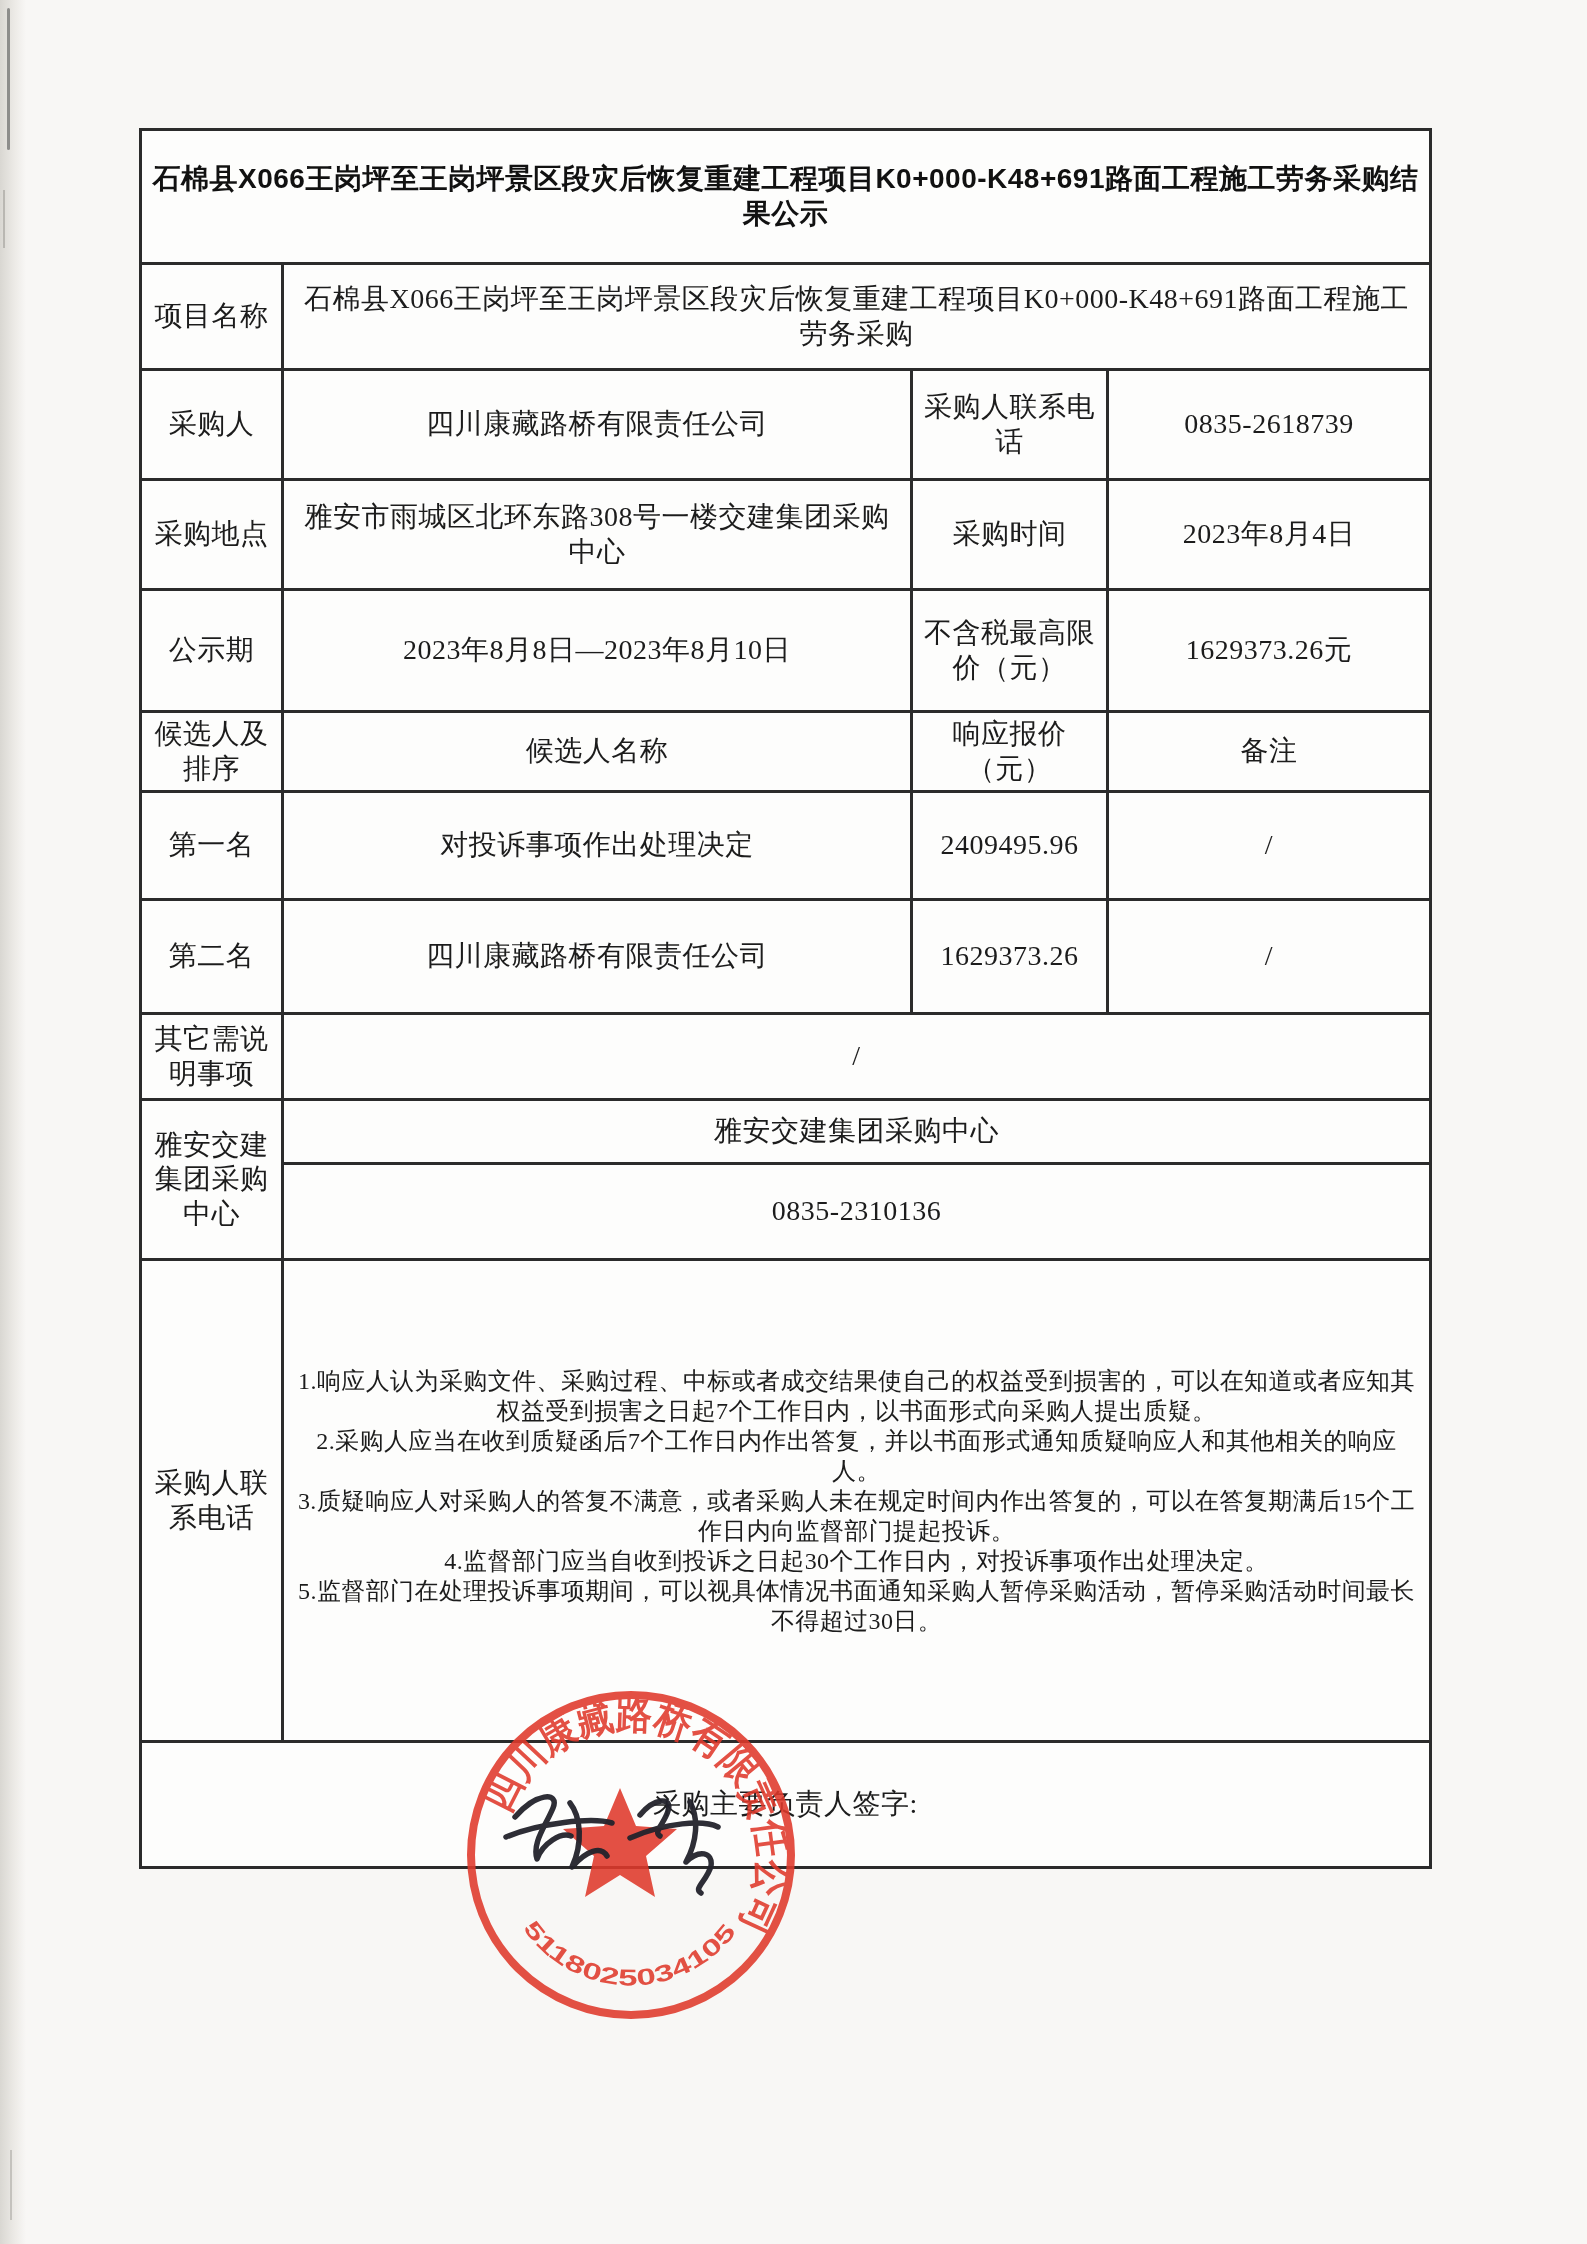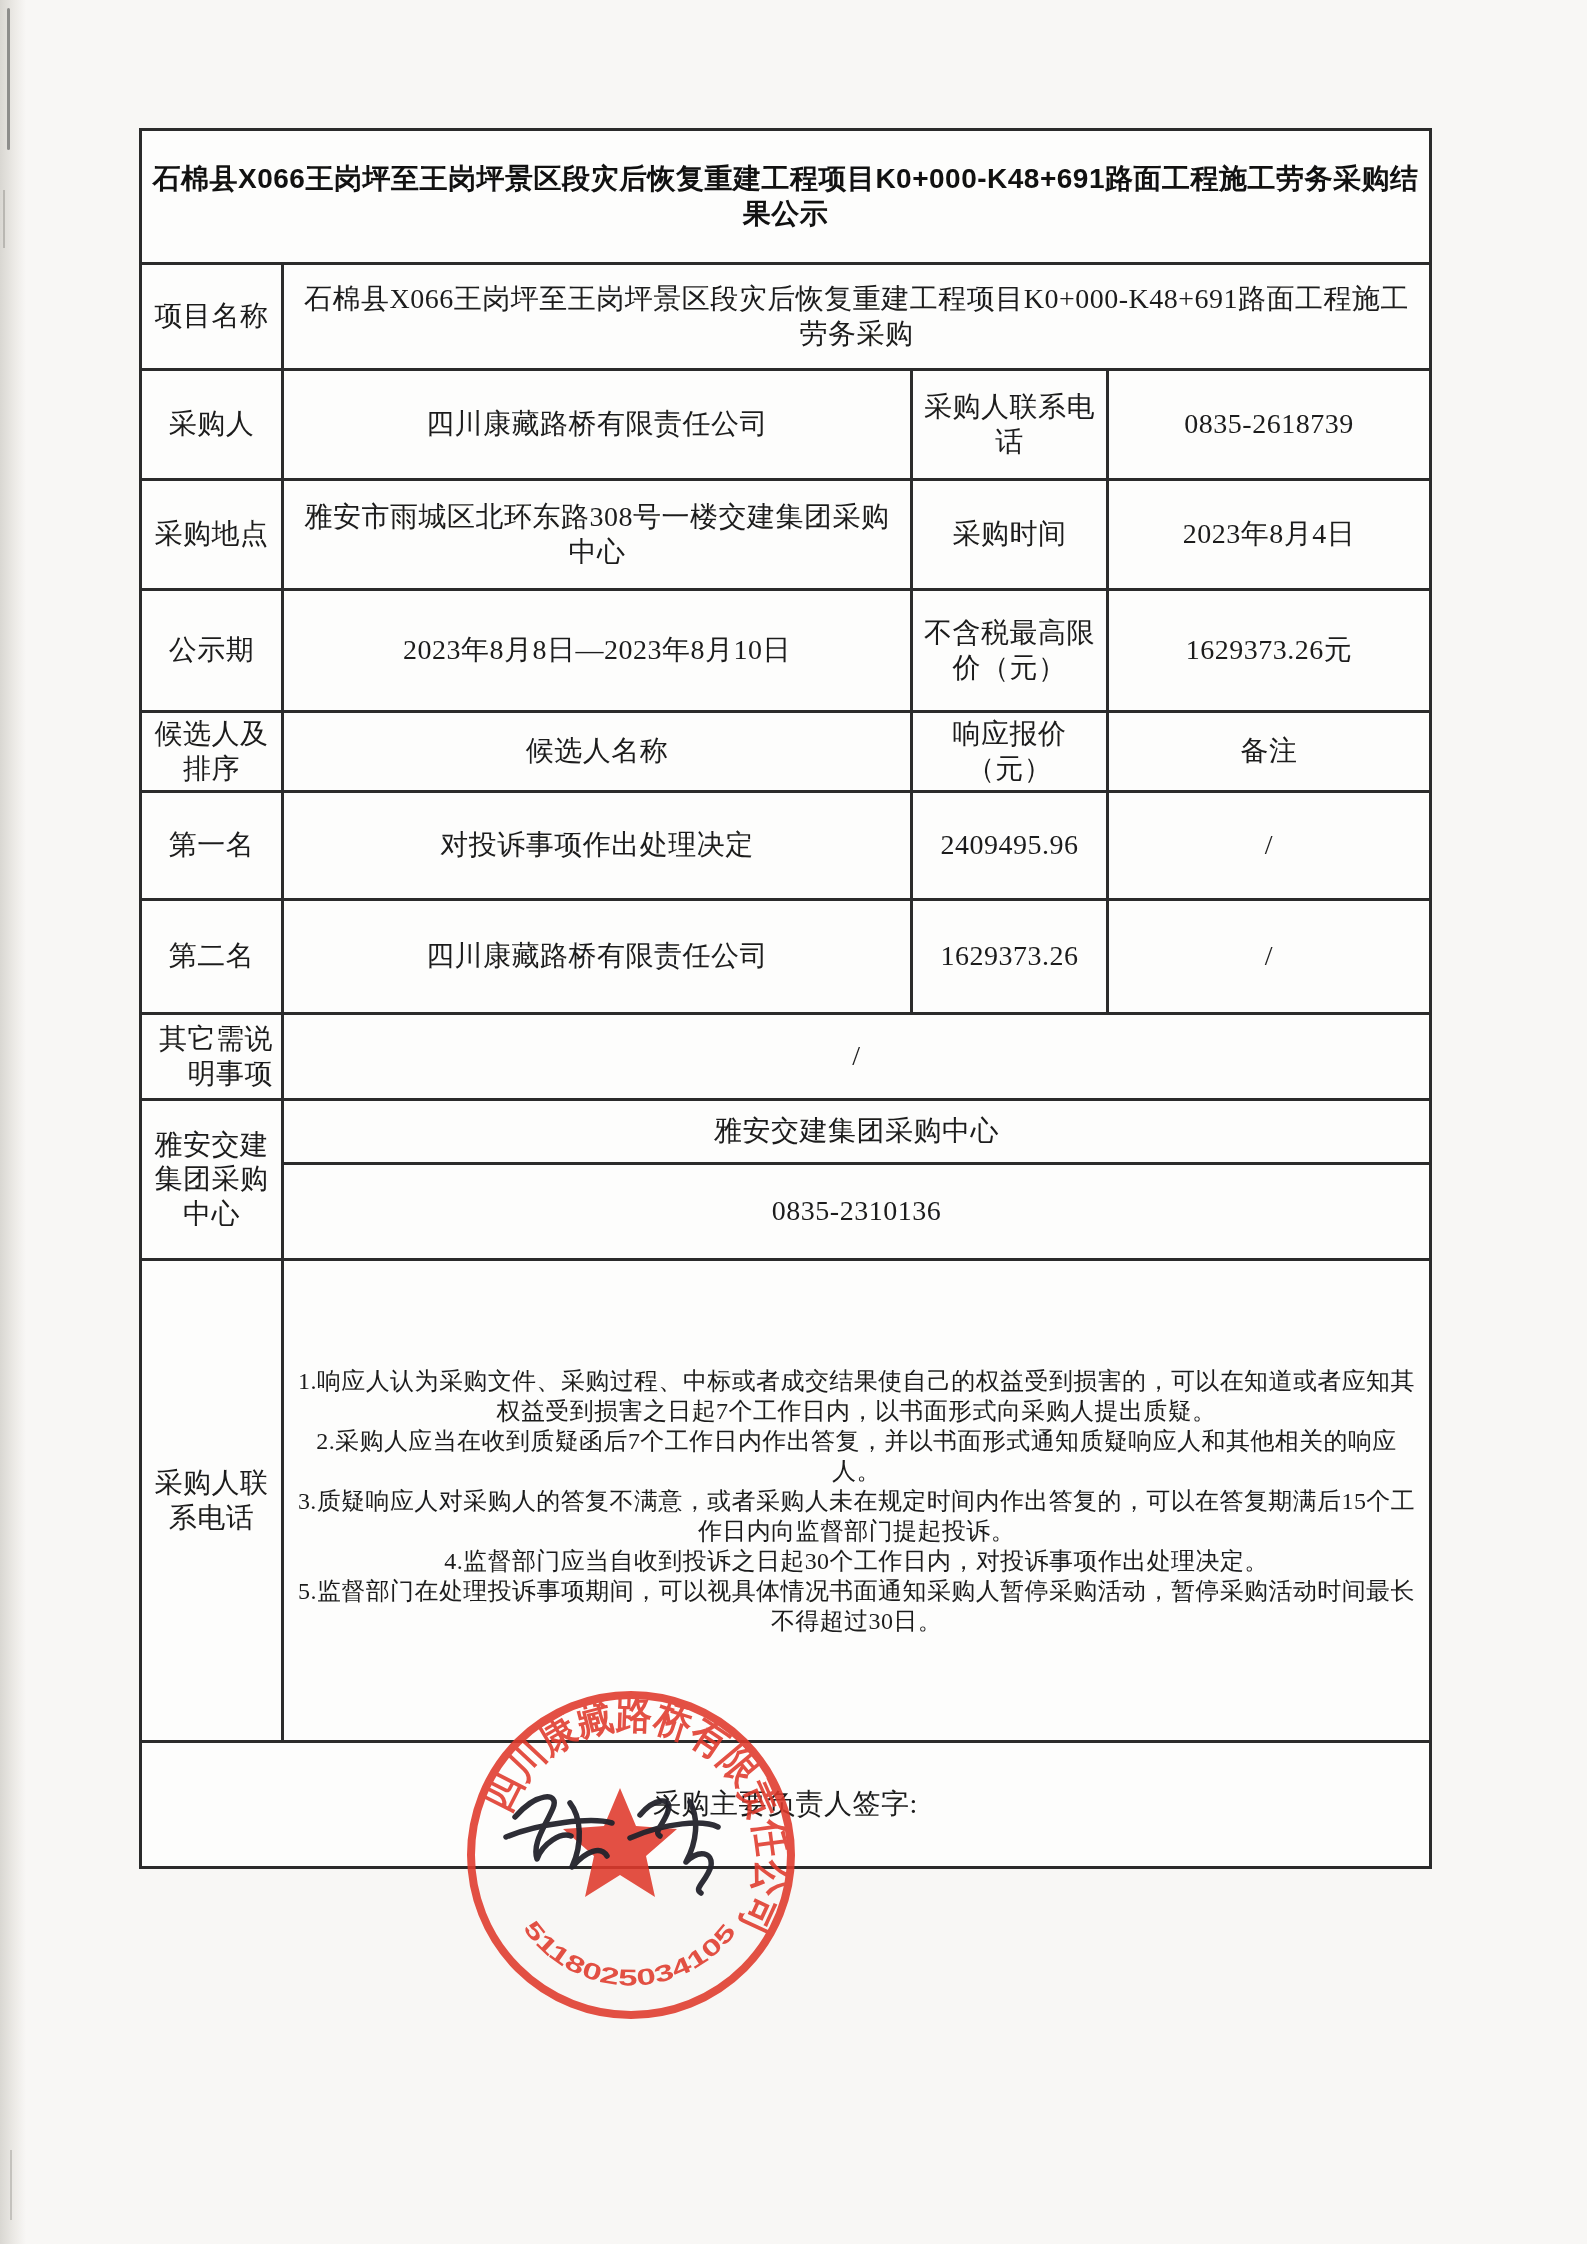--- a/index.html
+++ b/index.html
@@ -106,21 +106,21 @@
       <td>2409495.96</td>
       <td>/</td>
     </tr>
     <tr style="height:114px">
       <td>第二名</td>
       <td>四川康藏路桥有限责任公司</td>
       <td>1629373.26</td>
       <td>/</td>
     </tr>
     <tr style="height:86px">
-      <td class="label-cell" style="text-align:right;padding-left:8px;">其它需说明事项</td>
+      <td class="label-cell" style="text-align:center;padding-left:8px;">其它需说明事项</td>
       <td colspan="3">/</td>
     </tr>
     <tr style="height:64px">
       <td rowspan="2" class="label-cell">雅安交建集团采购中心</td>
       <td colspan="3">雅安交建集团采购中心</td>
     </tr>
     <tr style="height:96px">
       <td colspan="3">0835-2310136</td>
     </tr>
     <tr style="height:482px">

